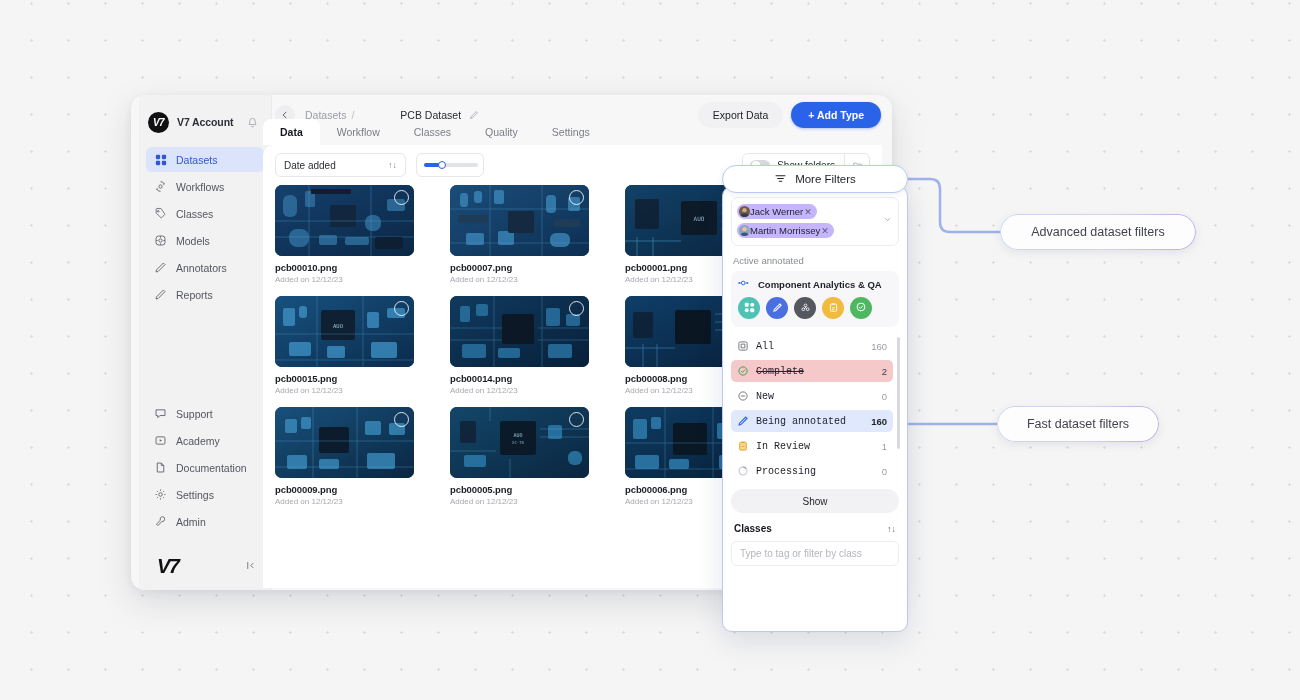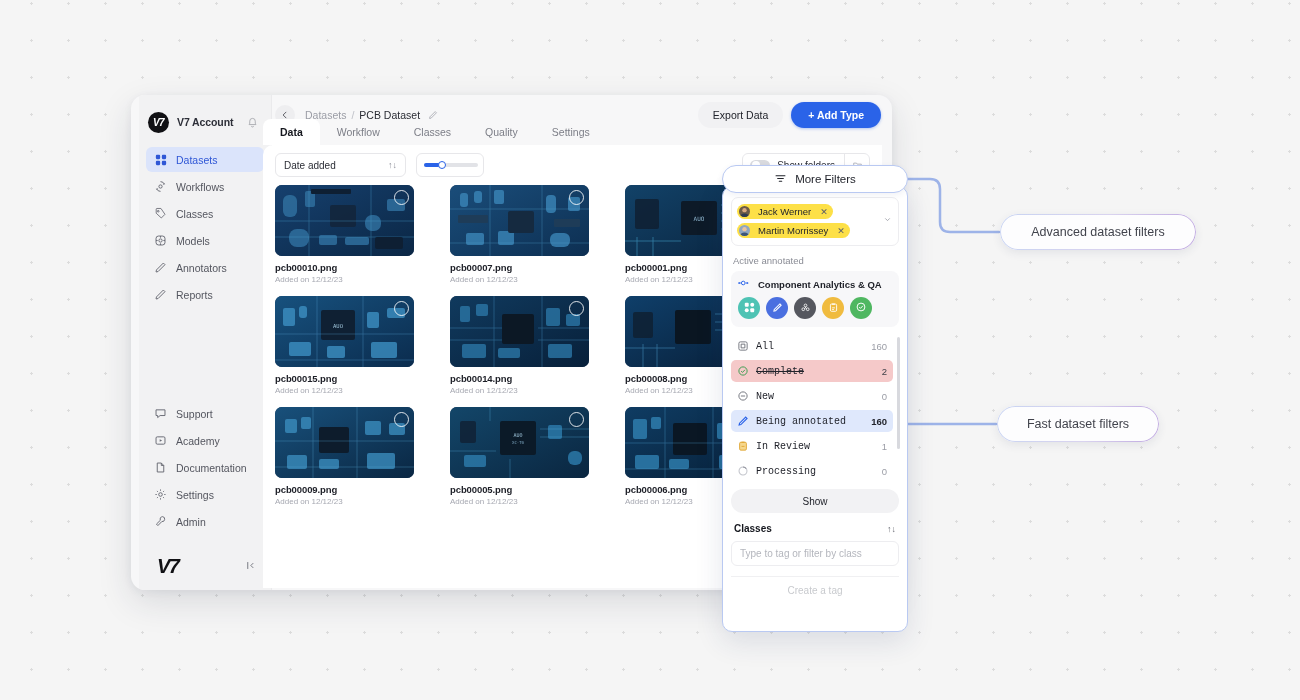--- a/index.html
+++ b/index.html
@@ -65,21 +65,21 @@
     display: flex; align-items: center; padding: 0 11px;
   }
   .back-btn {
     width: 20px; height: 20px; border-radius: 50%;
     background: #eeeef0; color: #55575f; font-size: 11px;
     display: flex; align-items: center; justify-content: center; cursor: pointer;
   }
   .crumb { display: flex; align-items: center; gap: 5px; margin-left: 10px; font-size: 10.5px; }
   .crumb-root { color: #9b9da6; cursor: pointer; }
   .crumb-sep { color: #bfc1c8; }
-  .crumb-cur { color: #2a2c34; font-weight: 500; cursor: pointer; }
+  .crumb-cur { color: #2a2c34; font-weight: 500; cursor: pointer; margin-left: 41px; }
   .crumb-edit { color: #a6a8b0; font-size: 10px; margin-left: 3px; cursor: pointer; display:flex;}
   .topbar-actions { margin-left: auto; display: flex; align-items: center; gap: 8px; }
   .btn-ghost {
     height: 26px; padding: 0 15px; border-radius: 13px;
     background: #f1f1f3; color: #22242c; font-size: 10.5px; font-weight: 500;
     display: flex; align-items: center; cursor: pointer; border: none;
   }
   .btn-primary {
     height: 26px; padding: 0 17px; border-radius: 13px;
     background: #2a63e8; color: #fff; font-size: 10.5px; font-weight: 600;
@@ -172,23 +172,23 @@
     width: 186px; height: 446px;
     background: #fff; border: 1px solid #b9c9f2; border-radius: 10px;
     box-shadow: 0 10px 28px rgba(35,50,95,.12);
     z-index: 6; padding: 10px 8px 0;
   }
   .assignee-box {
     border: 1px solid #ededf0; border-radius: 7px; padding: 5px 5px 4px;
     position: relative; min-height: 44px;
   }
   .chip {
-    display: inline-flex; align-items: center; gap: 8px;
+    display: inline-flex; align-items: center; gap: 0;
     height: 15px; padding: 0 5px 0 2px; border-radius: 8px;
-    background: #fde047; font-size: 9.5px; color: #22242c; margin-bottom: 3px;
+    background: #c4b5fd; font-size: 9.5px; color: #22242c; margin-bottom: 3px;
     cursor: pointer;
   }
   .chip .face { width: 11px; height: 11px; border-radius: 50%; overflow: hidden; flex: 0 0 11px; }
   .chip .x { color: #5c5e67; font-size: 9px; margin-left: 1px; }
   .assignee-caret { position: absolute; right: 6px; top: 17px; color: #9b9da6; font-size: 9px; cursor: pointer;}
 
   .sec-label { font-size: 9.5px; color: #8a8c95; margin: 9px 0 5px 2px; }
   .wf-box { background: #f7f7f9; border-radius: 8px; padding: 7px 7px 8px; }
   .wf-title { display: flex; align-items: center; gap: 6px; font-size: 9.5px; color: #1d1f27; font-weight: 600; }
   .wf-stages { display: flex; gap: 6px; margin-top: 7px; }
@@ -944,21 +944,20 @@
 
     <div class="classes-head">
       <span>Classes</span>
       <span class="arrows">↑↓</span>
     </div>
 
     <div class="tag-input">
       <span>Type to tag or filter by class</span>
     </div>
 
-    <div class="create-tag">Create a tag</div>
   </div>
 
   <div class="callout" id="callout-advanced">
     <span>Advanced dataset filters</span>
   </div>
   <div class="callout" id="callout-fast">
     <span>Fast dataset filters</span>
   </div>
 
 </div>

